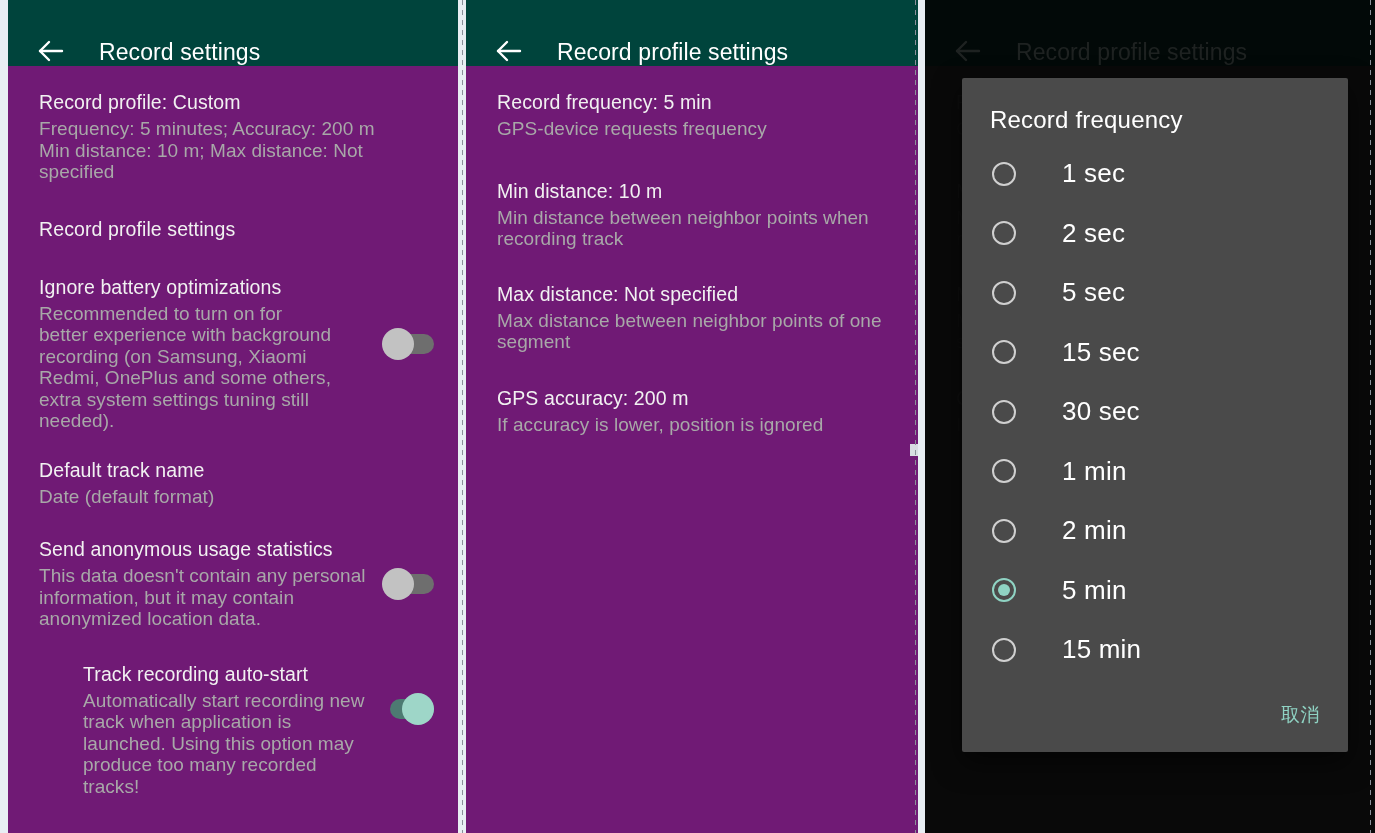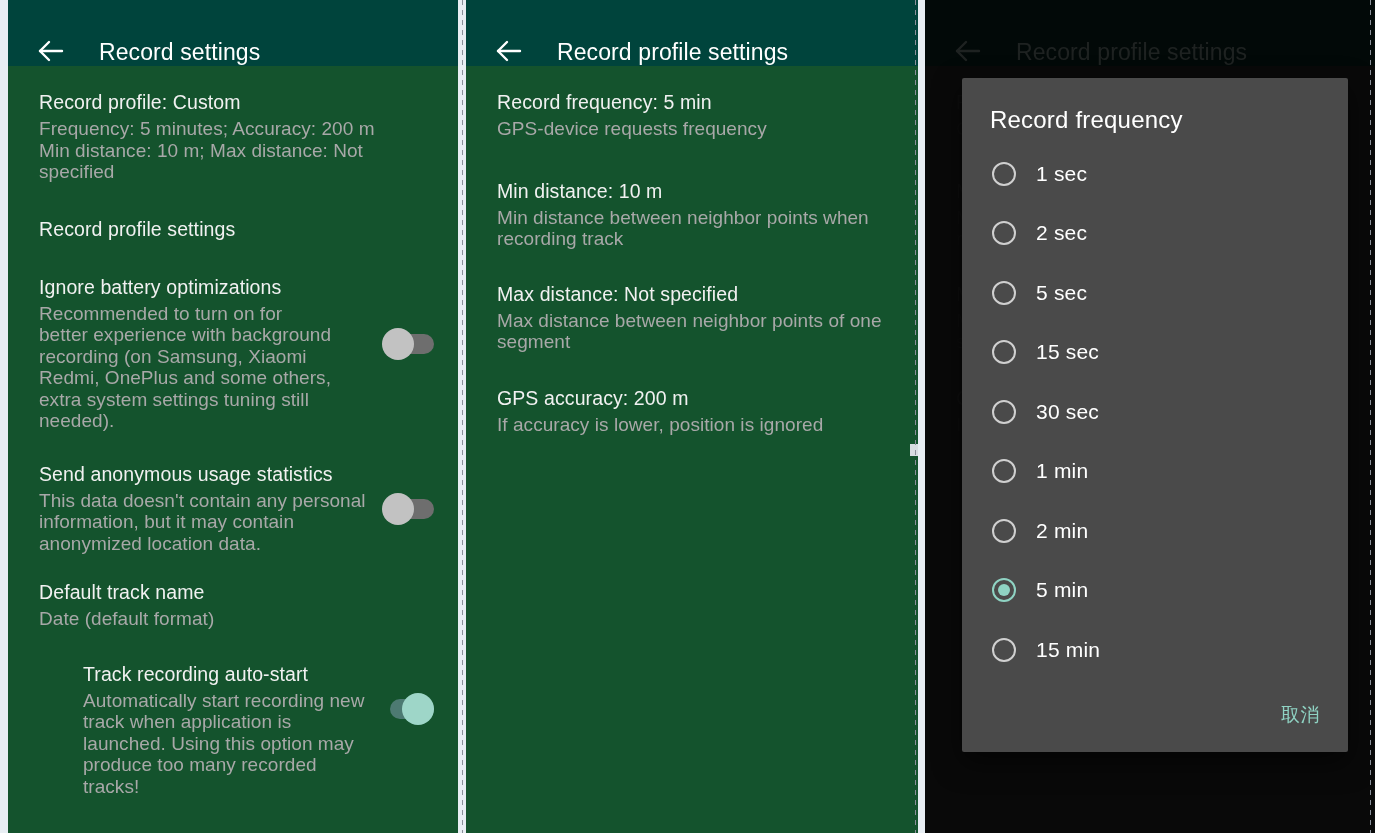--- a/index.html
+++ b/index.html
@@ -68,21 +68,21 @@
     color: #ffffff;
     letter-spacing: 0.1px;
     white-space: nowrap;
   }
   .appbar.dim .appbar-title { color: #6c7a77; }
   .appbar.dim .back-arrow svg path,
   .appbar.dim .back-arrow svg line { stroke: #6c7a77; }
 
   
   .body {
-    background: #14532d;
+    background: #701a75;
     height: 767px;
     box-sizing: border-box;
     padding: 0;
     position: relative;
   }
   .pref {
     display: flex;
     align-items: flex-start;
     padding: 24px 22px 0 31px;
     box-sizing: border-box;
@@ -184,22 +184,22 @@
   .radio.checked::after {
     content: "";
     position: absolute;
     left: 50%; top: 50%;
     width: 12px; height: 12px;
     margin-left: -6px; margin-top: -6px;
     border-radius: 50%;
     background: #8fd3c3;
   }
   .radio-label {
-    margin-left: 20px;
-    font-size: 21px;
+    margin-left: 46px;
+    font-size: 26px;
     color: #ffffff;
     letter-spacing: 0.2px;
   }
   .dialog-actions {
     display: flex;
     justify-content: flex-end;
     padding: 18px 28px 18px 0;
   }
   .dialog-btn {
     font-size: 19px;
@@ -265,35 +265,35 @@
         <div class="pref-texts">
           <div class="pref-title">Ignore battery optimizations</div>
           <div class="pref-sub pref-sub-narrow">Recommended to turn on for better experience with background recording (on Samsung, Xiaomi Redmi, OnePlus and some others, extra system settings tuning still needed).</div>
         </div>
         <div class="toggle" style="margin-top:52px;">
           <div class="track"></div>
           <div class="knob"></div>
         </div>
       </div>
 
+      <div class="pref" style="padding-top:26px;">
+        <div class="pref-texts">
+          <div class="pref-title">Default track name</div>
+          <div class="pref-sub">Date (default format)</div>
+        </div>
+      </div>
+
       <div class="pref" style="padding-top:30px;">
         <div class="pref-texts">
           <div class="pref-title">Send anonymous usage statistics</div>
           <div class="pref-sub pref-sub-narrow">This data doesn't contain any personal information, but it may contain anonymized location data.</div>
         </div>
         <div class="toggle" style="margin-top:30px;">
           <div class="track"></div>
           <div class="knob"></div>
-        </div>
-      </div>
-
-      <div class="pref" style="padding-top:26px;">
-        <div class="pref-texts">
-          <div class="pref-title">Default track name</div>
-          <div class="pref-sub">Date (default format)</div>
         </div>
       </div>
 
       <div class="pref" style="padding-top:32px;margin-left:44px;">
         <div class="pref-texts">
           <div class="pref-title">Track recording auto-start</div>
           <div class="pref-sub pref-sub-narrow">Automatically start recording new track when application is launched. Using this option may produce too many recorded tracks!</div>
         </div>
         <div class="toggle on" style="margin-top:30px;">
           <div class="track"></div>

